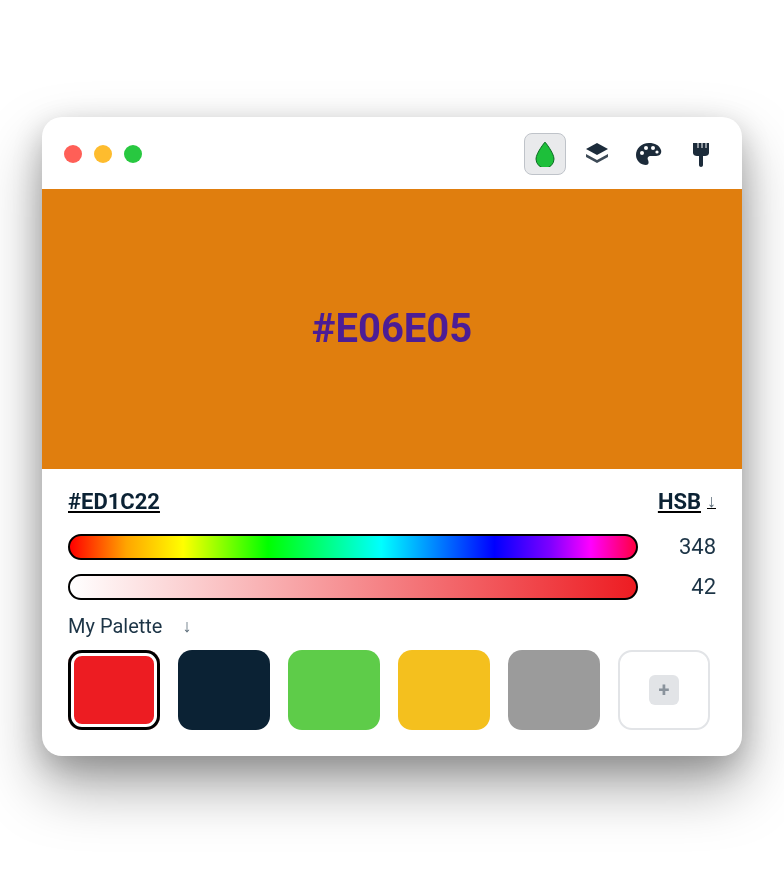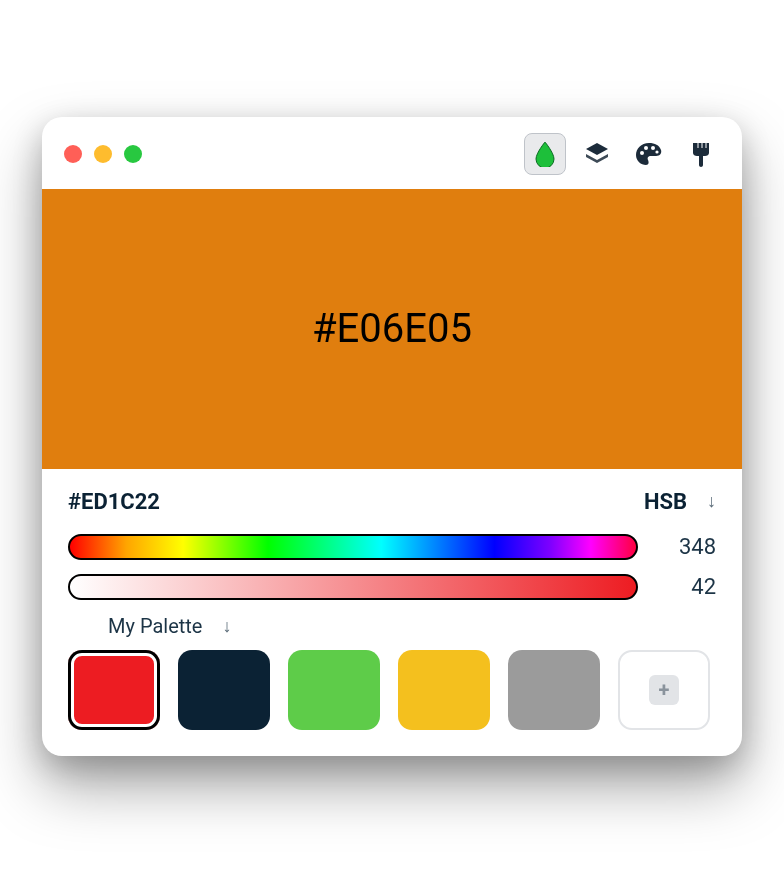--- a/index.html
+++ b/index.html
@@ -50,45 +50,46 @@
     background: #e9eaec;
     border: 1px solid #bfc3c9;
   }
   .preview {
     height: 280px;
     display: flex;
     align-items: center;
     justify-content: center;
   }
   .preview-label {
-    color: #000000;
+    color: #4c1d95;
     font-size: 40px;
-    font-weight: 400;
+    font-weight: 700;
   }
   .panel {
     padding: 20px 26px 26px 26px;
   }
   .row1 {
     display: flex;
     justify-content: space-between;
     align-items: flex-end;
     margin-bottom: 20px;
+    text-decoration: underline;
   }
   .hex-small {
     font-size: 22px;
     font-weight: 700;
     color: #0b2234;
   }
   .mode {
     font-size: 22px;
     font-weight: 700;
     color: #0b2234;
     display: flex;
     align-items: center;
-    gap: 20px;
+    gap: 6px;
     cursor: pointer;
   }
   .arrow-down {
     font-size: 18px;
     font-weight: 400;
     color: #5a6b78;
   }
   .slider-row {
     display: flex;
     align-items: center;
@@ -119,21 +120,20 @@
     color: #1c3446;
   }
   .palette-label {
     margin-top: 10px;
     font-size: 20px;
     color: #1c3446;
     display: flex;
     align-items: center;
     gap: 20px;
     cursor: pointer;
-    margin-left: 40px;
   }
   .swatches {
     margin-top: 12px;
     display: flex;
     gap: 18px;
   }
   .swatch {
     width: 92px;
     height: 80px;
     border-radius: 14px;

